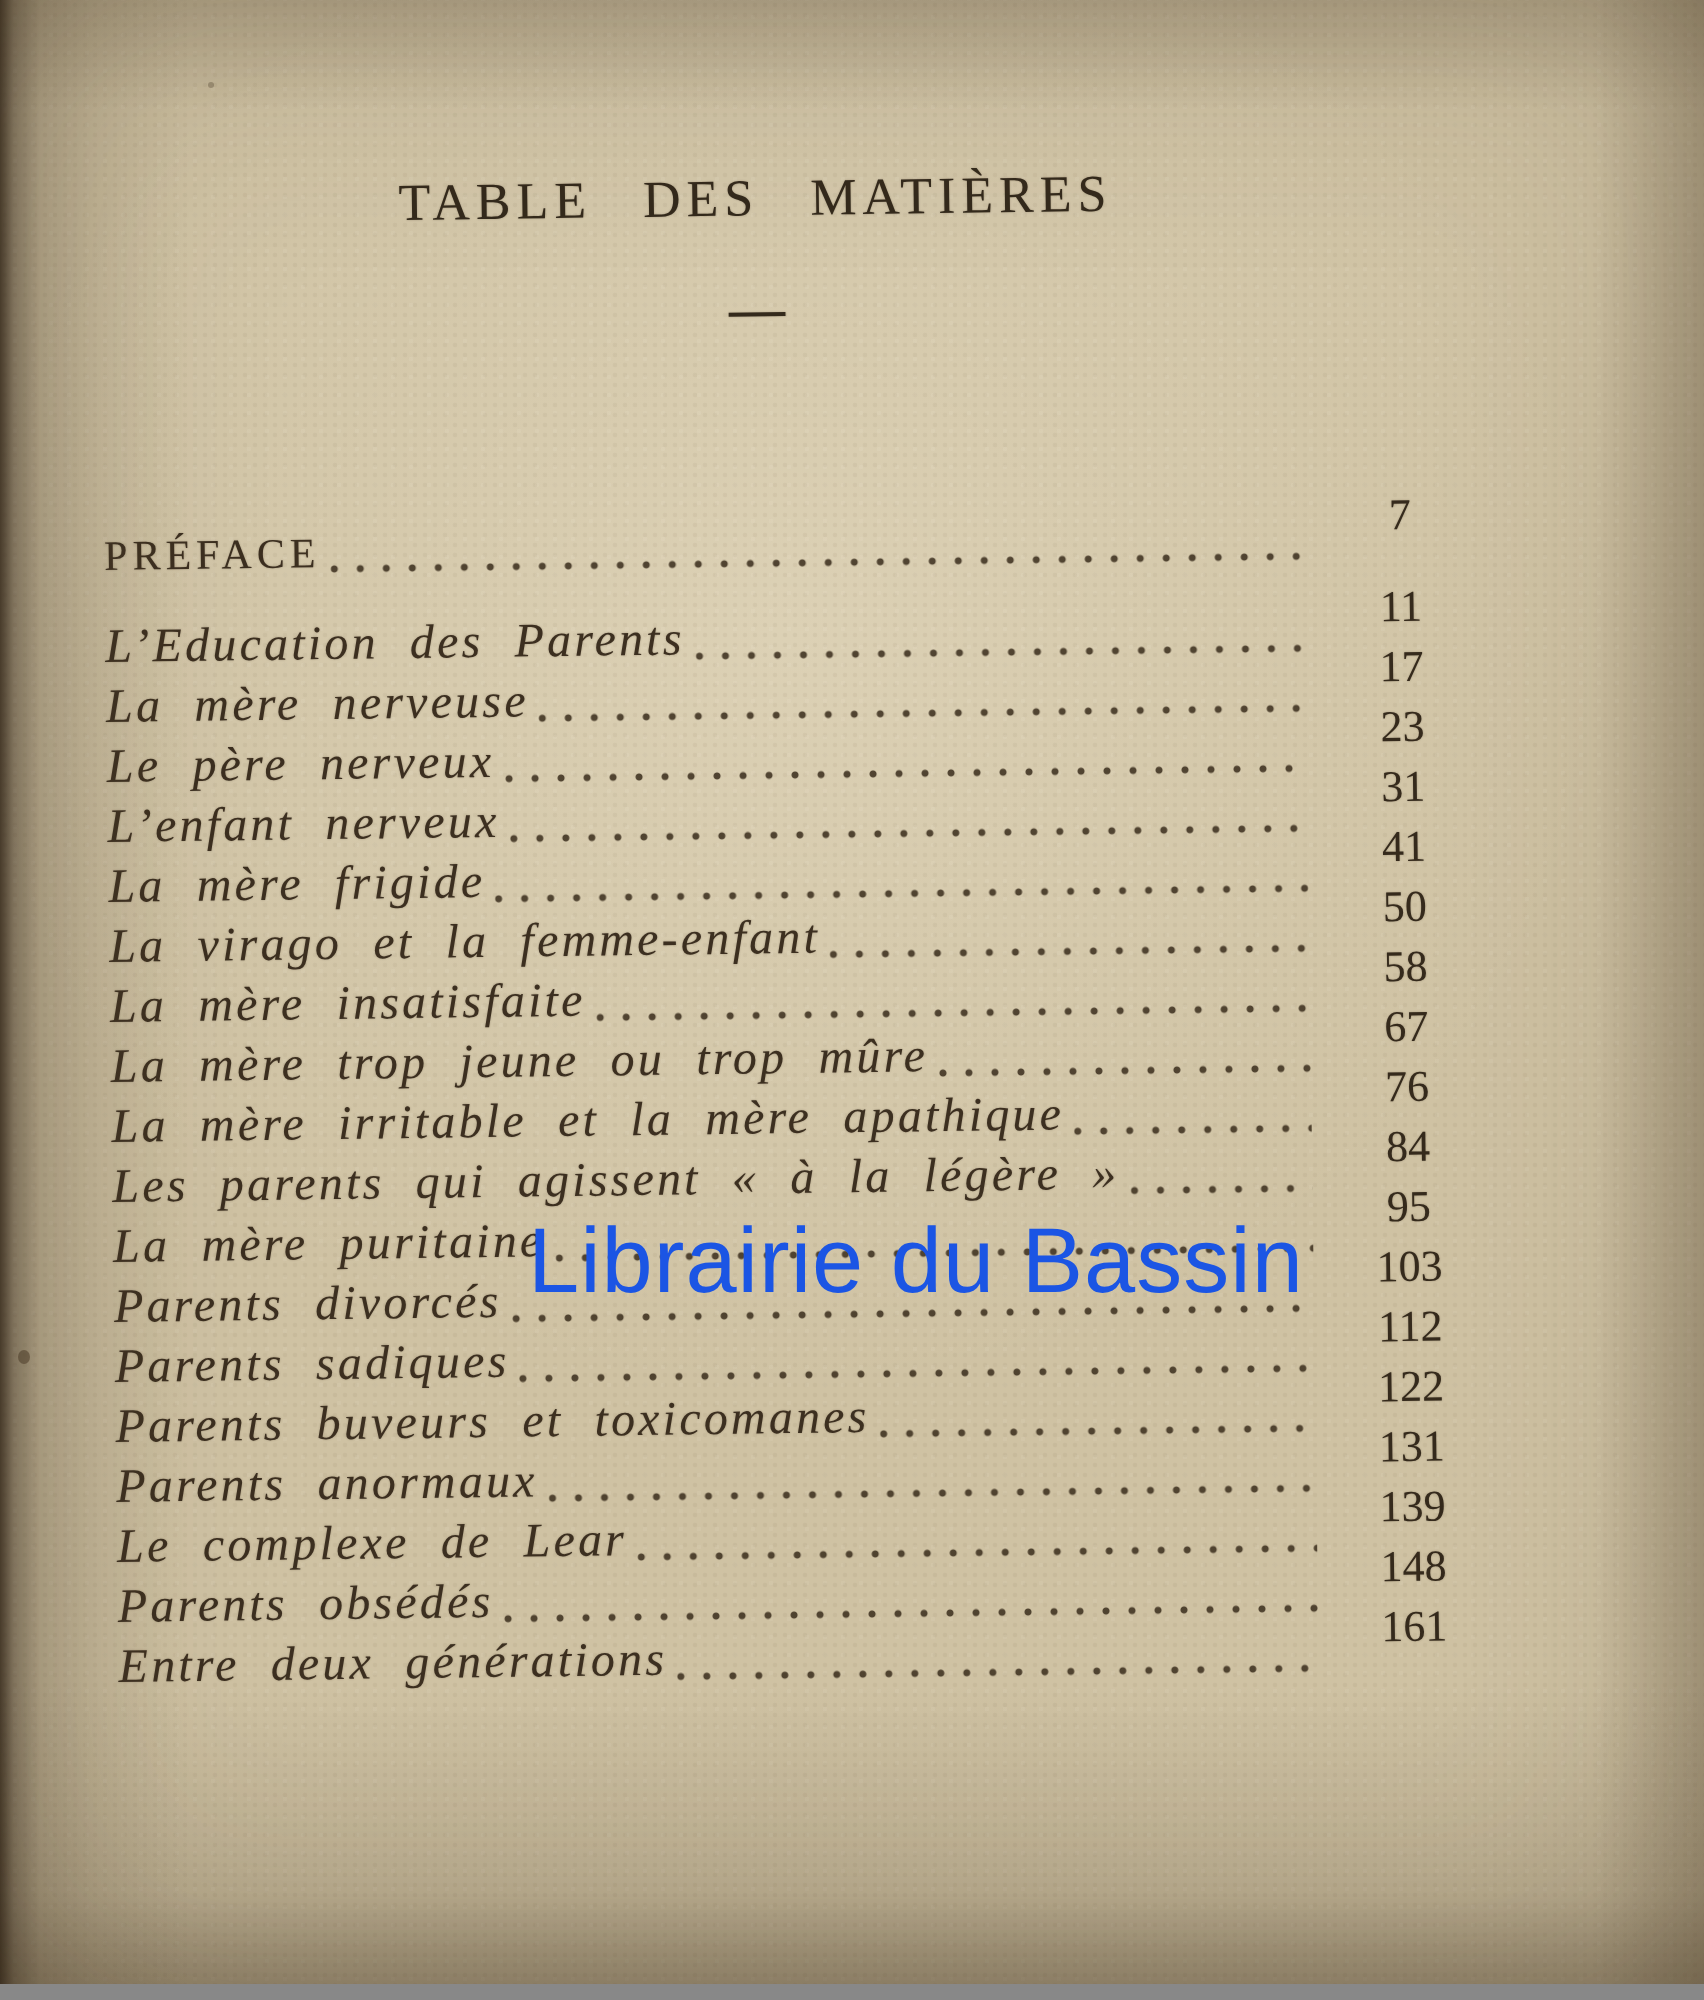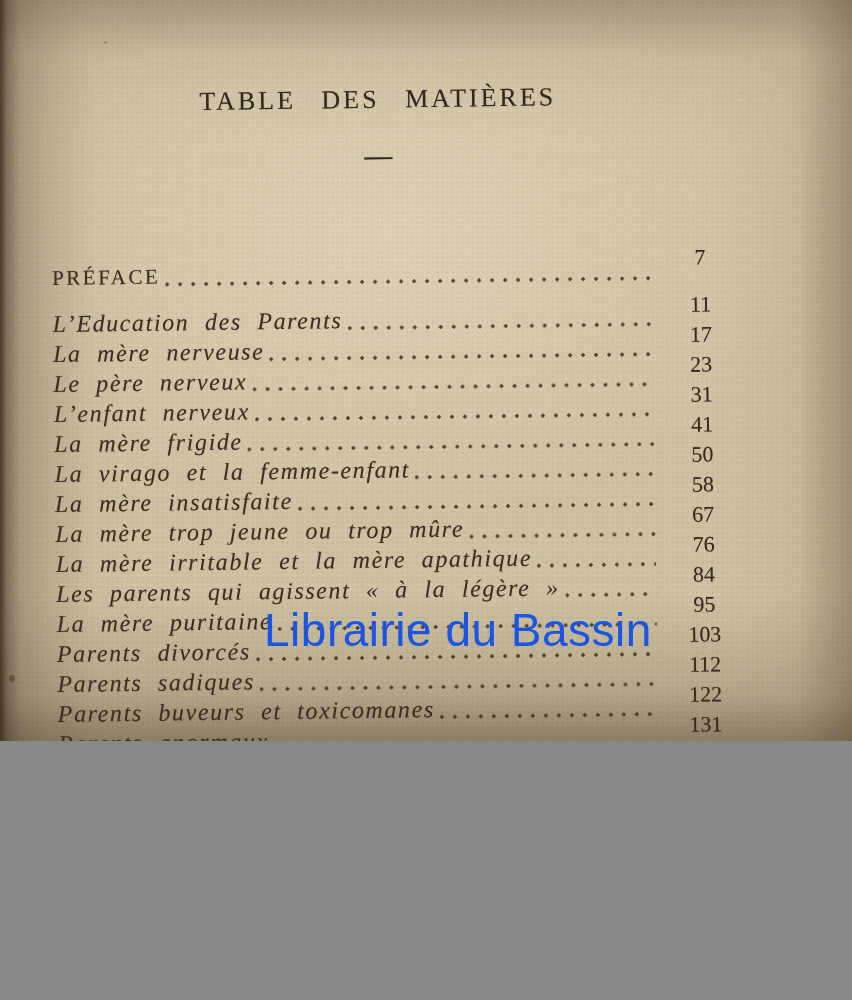--- a/index.html
+++ b/index.html
@@ -1,19 +1,19 @@
 <!DOCTYPE html>
 <html><head>
 <meta charset="utf-8">
 <style>
   html, body { margin: 0; padding: 0; background: #888; }
   .photo {
     position: relative;
     width: 852px;
-    height: 741px;
+    height: 992px;
     overflow: hidden;
     background: #cfc2a3;
     font-family: "Liberation Serif", serif;
   }
   
   .paper-light {
     position: absolute; inset: 0;
     background: radial-gradient(ellipse 70% 55% at 46% 32%, rgba(255,248,228,0.28), rgba(255,248,228,0.0) 70%);
   }
   .grain {

